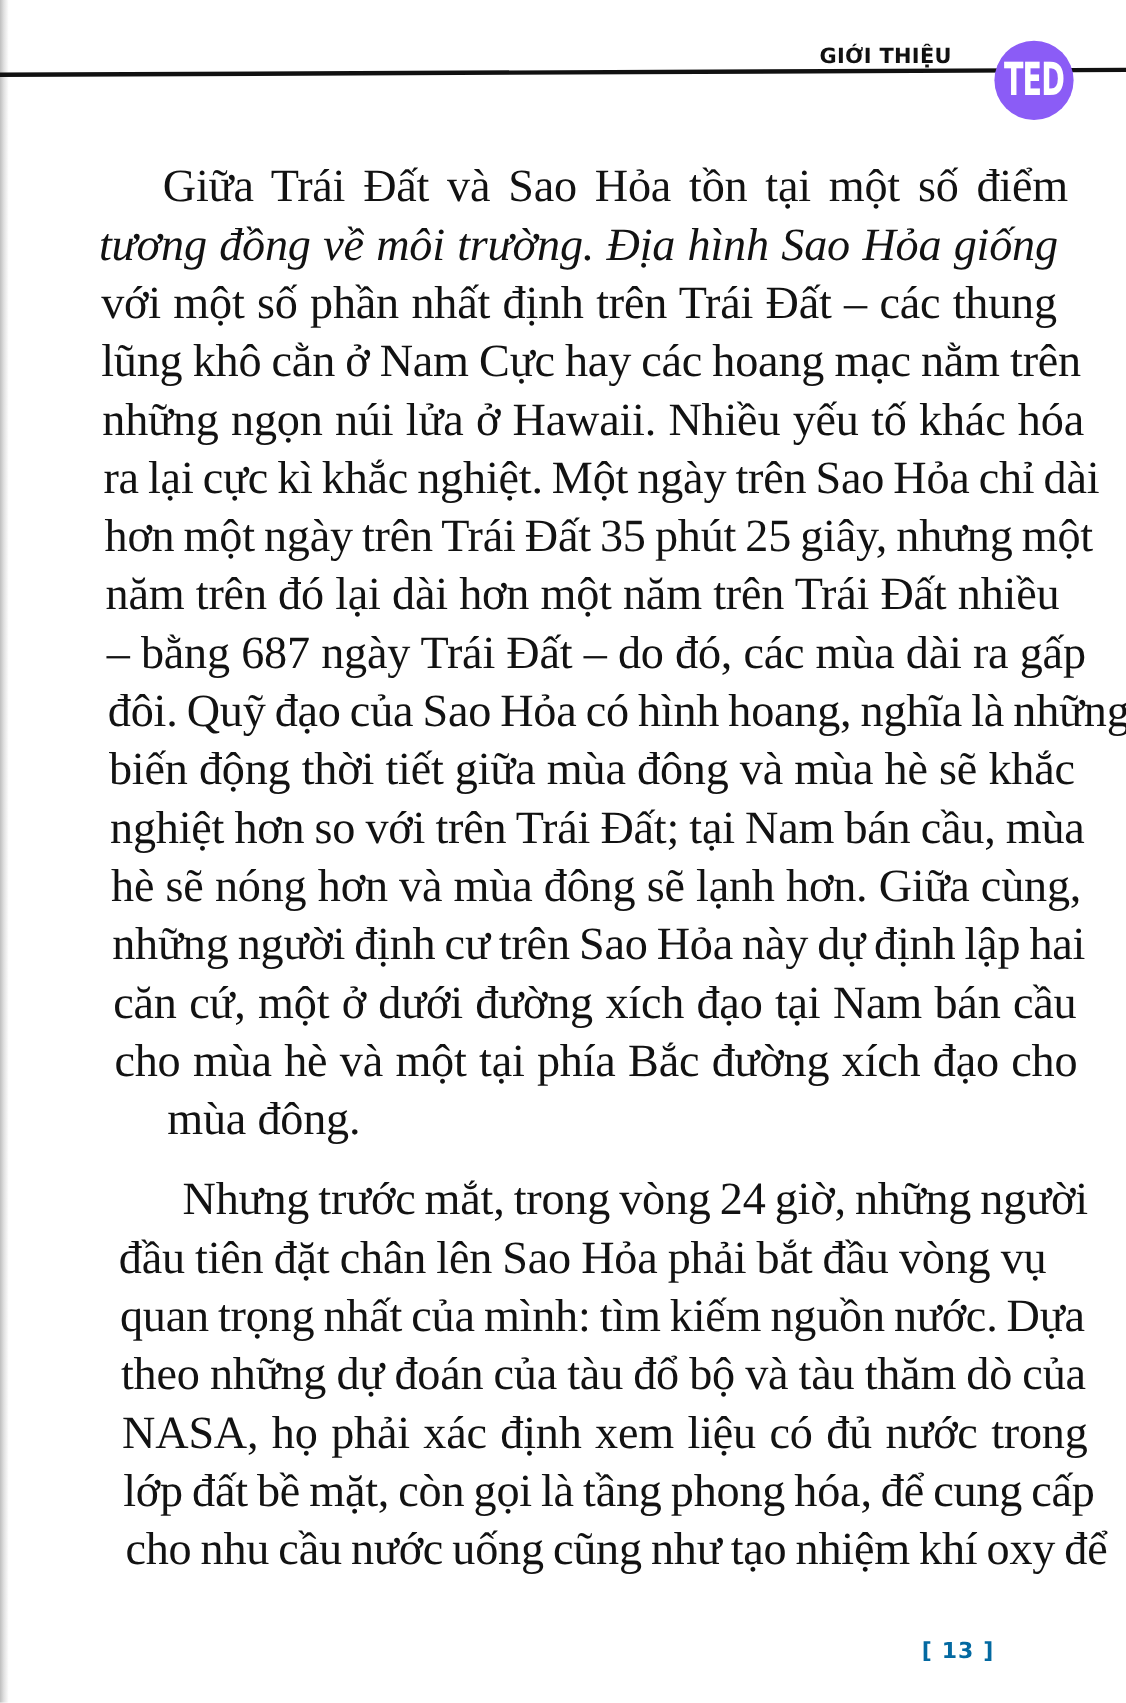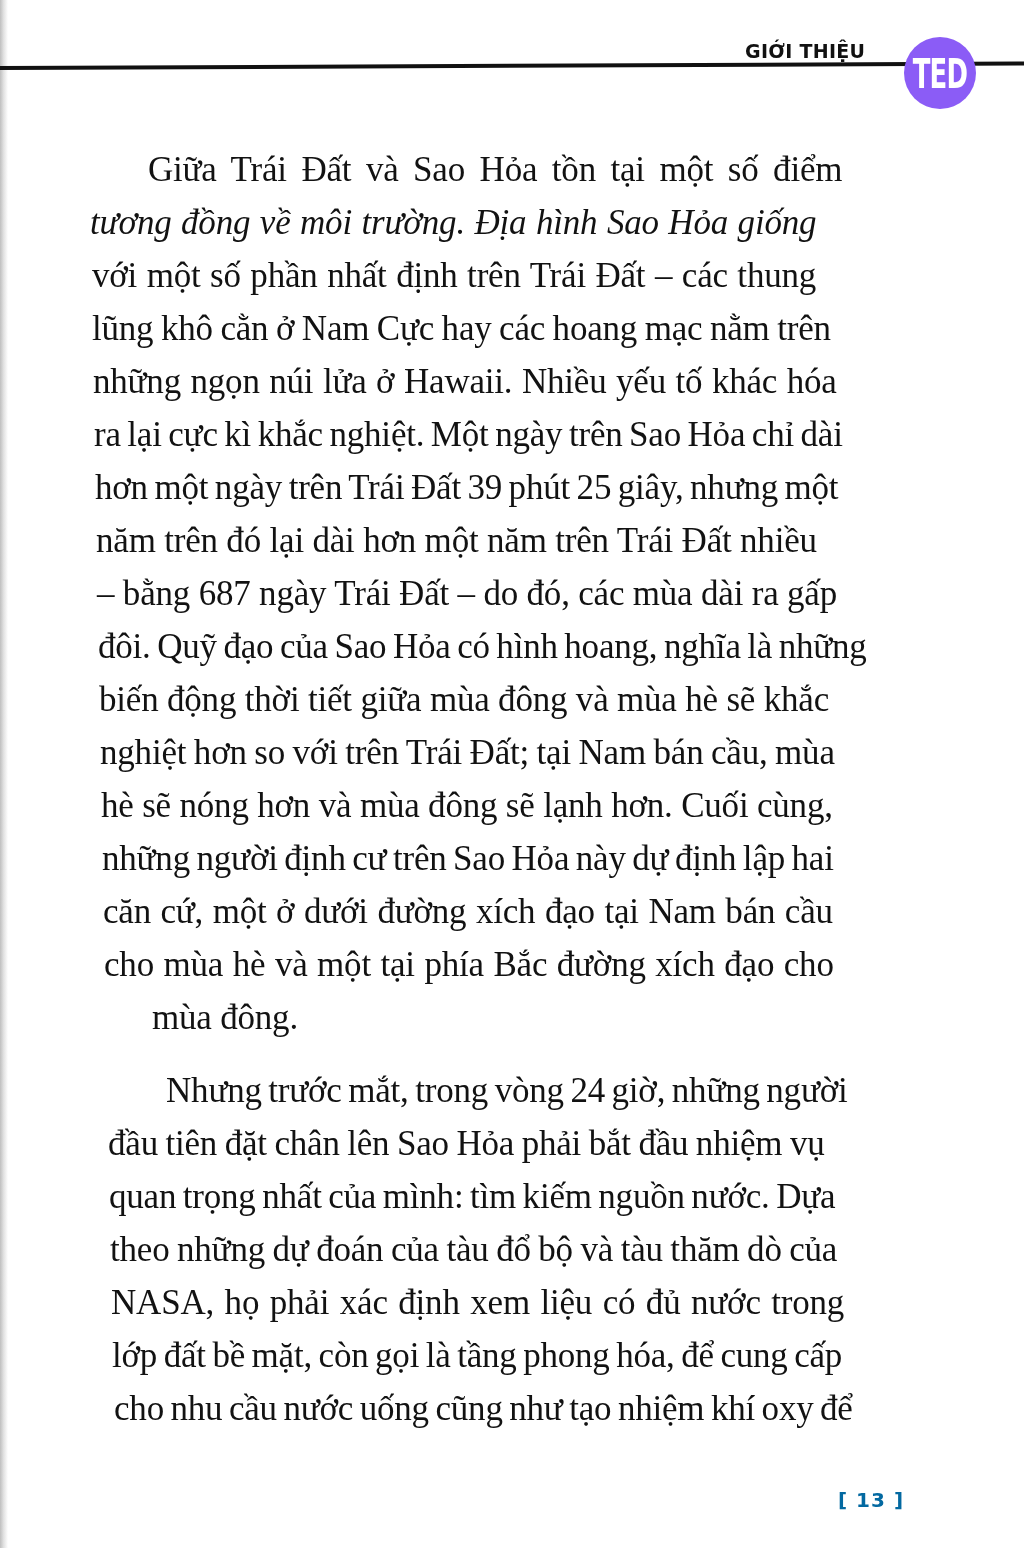--- a/index.html
+++ b/index.html
@@ -66,21 +66,21 @@
       font-family: "DejaVu Sans", "Liberation Sans", sans-serif;
       font-weight: bold;
       color: #ffffff;
       font-size: 36px;
       letter-spacing: -1px;
       transform: scaleX(0.72) scaleY(1.15);
       display: inline-block;
     }
     .body-line {
       position: absolute;
-      font-size: 35px;
+      font-size: 42px;
       line-height: 40px;
       white-space: nowrap;
       color: #121212;
       letter-spacing: -0.2px;
     }
     .page-number {
       position: absolute;
       left: 838px;
       top: 1488px;
       font-family: "DejaVu Sans", "Liberation Sans", sans-serif;
@@ -102,36 +102,36 @@
     <span>TED</span>
   </div>
 
   <div>
     <div class="body-line" style="top:150px; left:148px; word-spacing:6px;">Giữa Trái Đất và Sao Hỏa tồn tại một số điểm</div>
     <div class="body-line" style="top:203px; left:90px; word-spacing:1px;font-style:italic;">tương đồng về môi trường. Địa hình Sao Hỏa giống</div>
     <div class="body-line" style="top:256px; left:92px; word-spacing:1px;">với một số phần nhất định trên Trái Đất – các thung</div>
     <div class="body-line" style="top:309px; left:92px; word-spacing:-1px;">lũng khô cằn ở Nam Cực hay các hoang mạc nằm trên</div>
     <div class="body-line" style="top:362px; left:93px; word-spacing:1px;">những ngọn núi lửa ở Hawaii. Nhiều yếu tố khác hóa</div>
     <div class="body-line" style="top:415px; left:94px; word-spacing:-2px;">ra lại cực kì khắc nghiệt. Một ngày trên Sao Hỏa chỉ dài</div>
-    <div class="body-line" style="top:468px; left:95px; word-spacing:-2px;">hơn một ngày trên Trái Đất 39 phút 25 giây, nhưng một</div>
+    <div class="body-line" style="top:468px; left:95px; word-spacing:-2px;">hơn một ngày trên Trái Đất 35 phút 25 giây, nhưng một</div>
     <div class="body-line" style="top:521px; left:96px; word-spacing:0px;">năm trên đó lại dài hơn một năm trên Trái Đất nhiều</div>
     <div class="body-line" style="top:574px; left:97px; word-spacing:0px;">– bằng 687 ngày Trái Đất – do đó, các mùa dài ra gấp</div>
     <div class="body-line" style="top:627px; left:98px; word-spacing:-2px;">đôi. Quỹ đạo của Sao Hỏa có hình hoang, nghĩa là những</div>
     <div class="body-line" style="top:680px; left:99px; word-spacing:0px;">biến động thời tiết giữa mùa đông và mùa hè sẽ khắc</div>
     <div class="body-line" style="top:733px; left:100px; word-spacing:-1px;">nghiệt hơn so với trên Trái Đất; tại Nam bán cầu, mùa</div>
-    <div class="body-line" style="top:786px; left:101px; word-spacing:0px;">hè sẽ nóng hơn và mùa đông sẽ lạnh hơn. Cuối cùng,</div>
+    <div class="body-line" style="top:786px; left:101px; word-spacing:0px;">hè sẽ nóng hơn và mùa đông sẽ lạnh hơn. Giữa cùng,</div>
     <div class="body-line" style="top:839px; left:102px; word-spacing:-2px;">những người định cư trên Sao Hỏa này dự định lập hai</div>
     <div class="body-line" style="top:892px; left:103px; word-spacing:1px;">căn cứ, một ở dưới đường xích đạo tại Nam bán cầu</div>
     <div class="body-line" style="top:945px; left:104px; word-spacing:1px;">cho mùa hè và một tại phía Bắc đường xích đạo cho</div>
     <div class="body-line" style="top:998px; left:105px;margin-left:47px;">mùa đông.</div>
   </div>
 
   <div>
     <div class="body-line" style="top:1071px; left:166px; word-spacing:-2px;">Nhưng trước mắt, trong vòng 24 giờ, những người</div>
-    <div class="body-line" style="top:1124px; left:108px; word-spacing:-1px;">đầu tiên đặt chân lên Sao Hỏa phải bắt đầu nhiệm vụ</div>
+    <div class="body-line" style="top:1124px; left:108px; word-spacing:-1px;">đầu tiên đặt chân lên Sao Hỏa phải bắt đầu vòng vụ</div>
     <div class="body-line" style="top:1177px; left:109px; word-spacing:-2px;">quan trọng nhất của mình: tìm kiếm nguồn nước. Dựa</div>
     <div class="body-line" style="top:1230px; left:110px; word-spacing:-1px;">theo những dự đoán của tàu đổ bộ và tàu thăm dò của</div>
     <div class="body-line" style="top:1283px; left:111px; word-spacing:2px;">NASA, họ phải xác định xem liệu có đủ nước trong</div>
     <div class="body-line" style="top:1336px; left:112px; word-spacing:-2px;">lớp đất bề mặt, còn gọi là tầng phong hóa, để cung cấp</div>
     <div class="body-line" style="top:1389px; left:114px; word-spacing:-2px;">cho nhu cầu nước uống cũng như tạo nhiệm khí oxy để</div>
   </div>
 
   <div class="page-number">[ 13 ]</div>
 </div>
 

